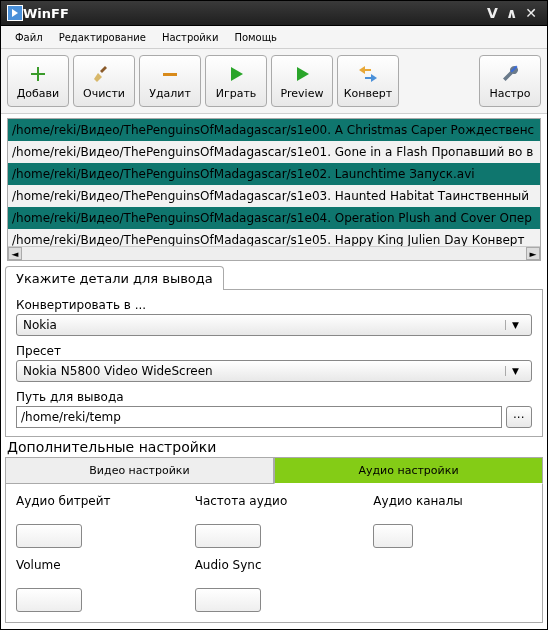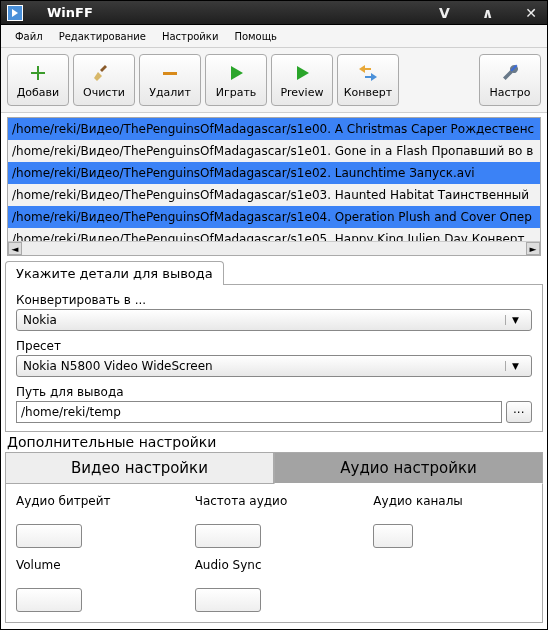--- a/index.html
+++ b/index.html
@@ -1,33 +1,33 @@
 <!DOCTYPE html>
 <html><head>
 <meta charset="utf-8">
 <style>
 * { box-sizing: border-box; margin: 0; padding: 0; font-family: "DejaVu Sans", Arial, sans-serif; }
 body { background: #1a1a1a; width: 548px; height: 630px; overflow: hidden; }
 
 .window { width: 548px; height: 630px; background: #fff; border: 1px solid #000; display: flex; flex-direction: column; }
 
-.titlebar { height: 26px; background: linear-gradient(#3a3a3a,#1f1f1f); color: #fff; display: flex; align-items: center; padding: 0 6px; gap: 24px; font-size: 13px; font-weight: bold; border-bottom: 1px solid #000; }
+.titlebar { height: 26px; background: linear-gradient(#3a3a3a,#1f1f1f); color: #fff; display: flex; align-items: center; padding: 0 6px; gap: 0; font-size: 13px; font-weight: bold; border-bottom: 1px solid #000; }
 .titlebar-icon { width: 16px; height: 16px; background: #4a90d9; border: 1px solid #fff; display: flex; align-items: center; justify-content: center; font-size: 10px; }
 .titlebar-spacer { flex: 1; }
 .titlebar-btn { cursor: pointer; color: #eee; font-size: 14px; padding: 0 4px; font-weight: bold; }
 
 .menubar { height: 24px; background: #f5f5f5; border-bottom: 1px solid #d0d0d0; display: flex; align-items: center; padding: 0 6px; font-size: 10px; }
 .menu-item { padding: 2px 8px; cursor: pointer; }
 
 .toolbar { padding: 6px; background: #f5f5f5; border-bottom: 1px solid #d0d0d0; display: flex; gap: 4px; }
 .tbtn { width: 62px; height: 52px; border: 1px solid #aaa; border-radius: 4px; background: linear-gradient(#fff,#e8e8e8); display: flex; flex-direction: column; align-items: center; justify-content: center; gap: 2px; font-size: 11px; cursor: pointer; }
 .tbtn-gap { flex: 1; }
 .ticon { width: 22px; height: 22px; display: flex; align-items: center; justify-content: center; }
 
-.filelist { margin: 4px 6px 0 6px; border: 1px solid #aaa; height: 148px; overflow: hidden; background: #3b82f6; font-size: 12px; display: flex; flex-direction: column; }
+.filelist { margin: 4px 6px 0 6px; border: 1px solid #aaa; height: 148px; overflow: hidden; background: #0f766e; font-size: 12px; display: flex; flex-direction: column; }
 .filelist-inner { flex:1; overflow:hidden; }
 .file-item { padding: 4px 4px; white-space: nowrap; overflow: hidden; }
 .file-item:nth-child(even){ background:#f2f2f2;}
 .hscroll { height: 14px; background: #eee; border-top: 1px solid #ccc; display: flex; }
 .hscroll-btn { width: 14px; border: 1px solid #aaa; background: #ddd; font-size: 9px; display:flex;align-items:center;justify-content:center; }
 .hscroll-track { flex: 1; }
 
 .tabset { margin-top: 4px; padding: 0 4px; }
 .tab-hdr { display: flex; font-size: 13px; }
 .tab { padding: 4px 10px; border: 1px solid #aaa; border-bottom: none; background: #fff; border-radius: 4px 4px 0 0; position:relative; top:1px; z-index:2;}
@@ -37,23 +37,23 @@
 .select { display: flex; }
 .select-box { flex: 1; border: 1px solid #888; background: linear-gradient(#fff,#e8e8e8); padding: 3px 6px; font-size: 12px; border-radius: 3px; display:flex; align-items:center;}
 .select-arrow { width: 20px; border-left:1px solid #aaa; display:flex;align-items:center;justify-content:center;font-size:9px;}
 .text-input { width: 100%; border: 1px solid #888; padding: 3px 4px; font-size: 12px; background:#fff; }
 .path-row { display: flex; gap: 4px; }
 .path-btn { width: 28px; border: 1px solid #888; border-radius: 3px; background: linear-gradient(#fff,#e8e8e8); font-size: 12px; cursor:pointer; text-align:center;}
 
 .section-title { font-size: 14px; padding: 2px 6px; }
 
 .subtabs { margin: 0 4px 6px 4px; }
-.subtab-hdr { display: flex; font-size: 15px; }
+.subtab-hdr { display: flex; font-size: 11px; }
 .subtab { flex:1; text-align:center; padding: 6px 0; border:1px solid #aaa; background:#eee; cursor:pointer;}
-.subtab.active { background:#a3a3a3; border-bottom-color:#fff; }
+.subtab.active { background:#84cc16; border-bottom-color:#fff; }
 .subtab-content { border:1px solid #aaa; border-top:none; padding:10px; display:grid; grid-template-columns: repeat(3, 1fr); gap: 10px 20px;}
 .small-input { width: 66px; height: 24px; border:1px solid #888; border-radius:3px; background:linear-gradient(#fff,#eee); }
 .audio-field { display:flex; flex-direction:column; gap:16px; font-size:12px;}
 
 svg { display:block; }
 </style>
 </head>
 <body>
 
 <div class="window">

